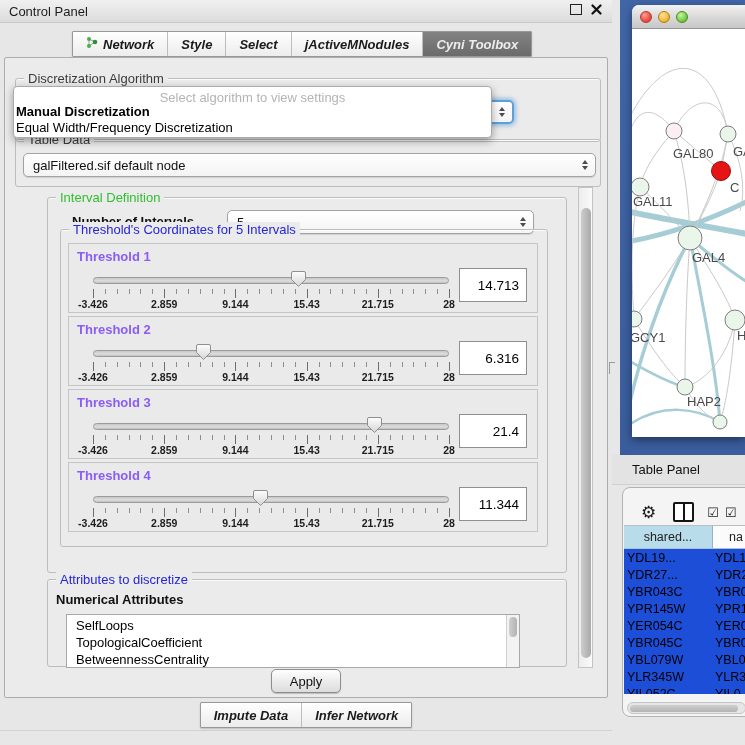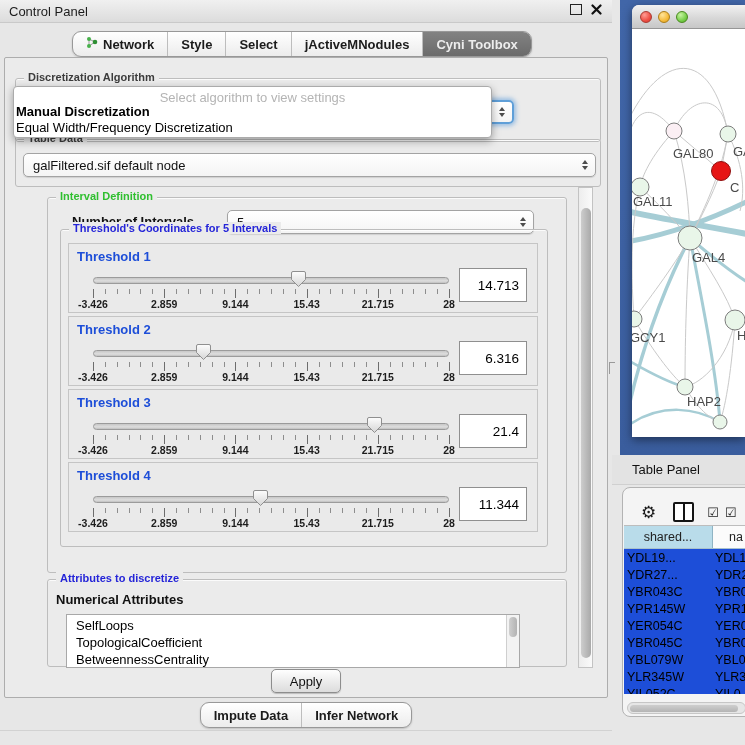--- a/index.html
+++ b/index.html
@@ -11,34 +11,34 @@
   
   #control-panel{left:0;top:0;width:612px;height:745px;background:#e7e7e7;}
   .titlebar{left:0;top:0;width:612px;height:22px;background:linear-gradient(#f0f0f0,#dcdcdc);
             border-bottom:1px solid #c9c9c9;display:flex;align-items:center;}
   .titlebar .tb-title{font-size:13px;color:#1c1c1c;margin-left:9px;}
   .tb-icons{position:absolute;right:10px;top:4px;display:flex;gap:9px;align-items:center;}
   .float-ic{width:10px;height:9px;border:1.5px solid #222;background:transparent;}
   .close-ic svg{display:block;}
 
   .tabrow{left:0;top:31px;width:612px;height:26px;display:flex;justify-content:flex-start;padding-left:72px;box-sizing:border-box;}
-  .seg{display:flex;border:1px solid #989898;border-radius:9px;overflow:hidden;
-       background:linear-gradient(#ffffff,#ececec);box-shadow:0 1px 2px rgba(0,0,0,.18);height:24px;}
+  .seg{display:flex;border:1px solid #989898;border-radius:1px;overflow:hidden;
+       background:linear-gradient(#ffffff,#ececec);box-shadow:0 1px 2px rgba(0,0,0,.18);height:24px;font-style:italic;}
   .seg .tab{padding:0 13px;font-size:13px;font-weight:600;color:#1b1b1b;display:flex;
             align-items:center;gap:5px;border-right:1px solid #bdbdbd;white-space:nowrap;}
   .seg .tab:last-child{border-right:none;}
   .seg .tab.sel{background:linear-gradient(#828282,#6b6b6b);color:#ededed;border-right-color:#5c5c5c;}
 
   .mainpanel{left:4px;top:57px;width:604px;height:641px;background:#ebebeb;
              border:1px solid #adadad;border-radius:2px;box-sizing:border-box;}
 
   .group{position:absolute;border:1px solid #bdbdbd;border-radius:3px;
          box-shadow:inset 0 1px 0 rgba(255,255,255,.8);}
   .group>.gtitle{position:absolute;top:-8px;left:8px;background:#ebebeb;padding:0 4px;
-                 font-size:11px;white-space:nowrap;font-weight:bold;}
+                 font-size:13px;white-space:nowrap;}
   .gtitle.green{color:#2fbf2f;}
   .gtitle.blue{color:#2525d8;}
   .gtitle.dark{color:#3c3c3c;}
 
   .combo{position:absolute;background:linear-gradient(#ffffff,#f4f4f4);border:1px solid #a3a3a3;
          border-radius:5px;display:flex;align-items:center;font-size:13px;color:#111;
          padding:0 24px 0 9px;box-sizing:border-box;box-shadow:0 1px 1px rgba(0,0,0,.12);}
   .spin{position:absolute;right:7px;top:50%;transform:translateY(-50%);
         display:flex;flex-direction:column;gap:2px;}
   .spin .up{width:0;height:0;border-left:3.5px solid transparent;border-right:3.5px solid transparent;
@@ -53,21 +53,21 @@
   .popup .hint{position:absolute;left:0;right:0;top:3px;text-align:center;color:#b4b4b4;}
   .popup .item{position:absolute;left:2px;white-space:nowrap;color:#000;}
   .popup .item.b{font-weight:700;top:17px;}
   .popup .item.n{top:33px;}
 
   .boldlbl{font-weight:700;font-size:13px;color:#111;}
 
   
   .tbox{position:relative;width:470px;height:70px;border:1px solid #c5c5c5;background:#eaeaea;
         margin:0 0 3px 0;box-sizing:border-box;}
-  .tlabel{position:absolute;left:8px;top:5px;font-weight:700;font-size:13px;color:#1d4ed8;}
+  .tlabel{position:absolute;left:8px;top:5px;font-weight:700;font-size:13px;color:#8b5cf6;}
   .sliderzone{position:absolute;left:24px;top:28px;width:356px;height:40px;}
   .track{position:absolute;left:0;top:5px;width:356px;height:7px;border-radius:4px;
          border:1px solid #9b9b9b;background:linear-gradient(#c7c7c7,#dedede 60%,#bfbfbf);
          box-sizing:border-box;}
   .tickstrip{position:absolute;left:0;top:17px;width:356px;height:9px;
              background-image:repeating-linear-gradient(90deg,#8d8d8d 0 1px,transparent 1px 11.87px);
              background-repeat:no-repeat;background-size:100% 5px;}
   .majortick{position:absolute;top:0;width:1px;height:9px;background:#6d6d6d;}
   .ticklabels{position:absolute;left:0;top:26px;width:356px;height:14px;}
   .ticklabel{position:absolute;transform:translateX(-50%);font-size:10.5px;font-weight:700;color:#1d1d1d;white-space:nowrap;}

